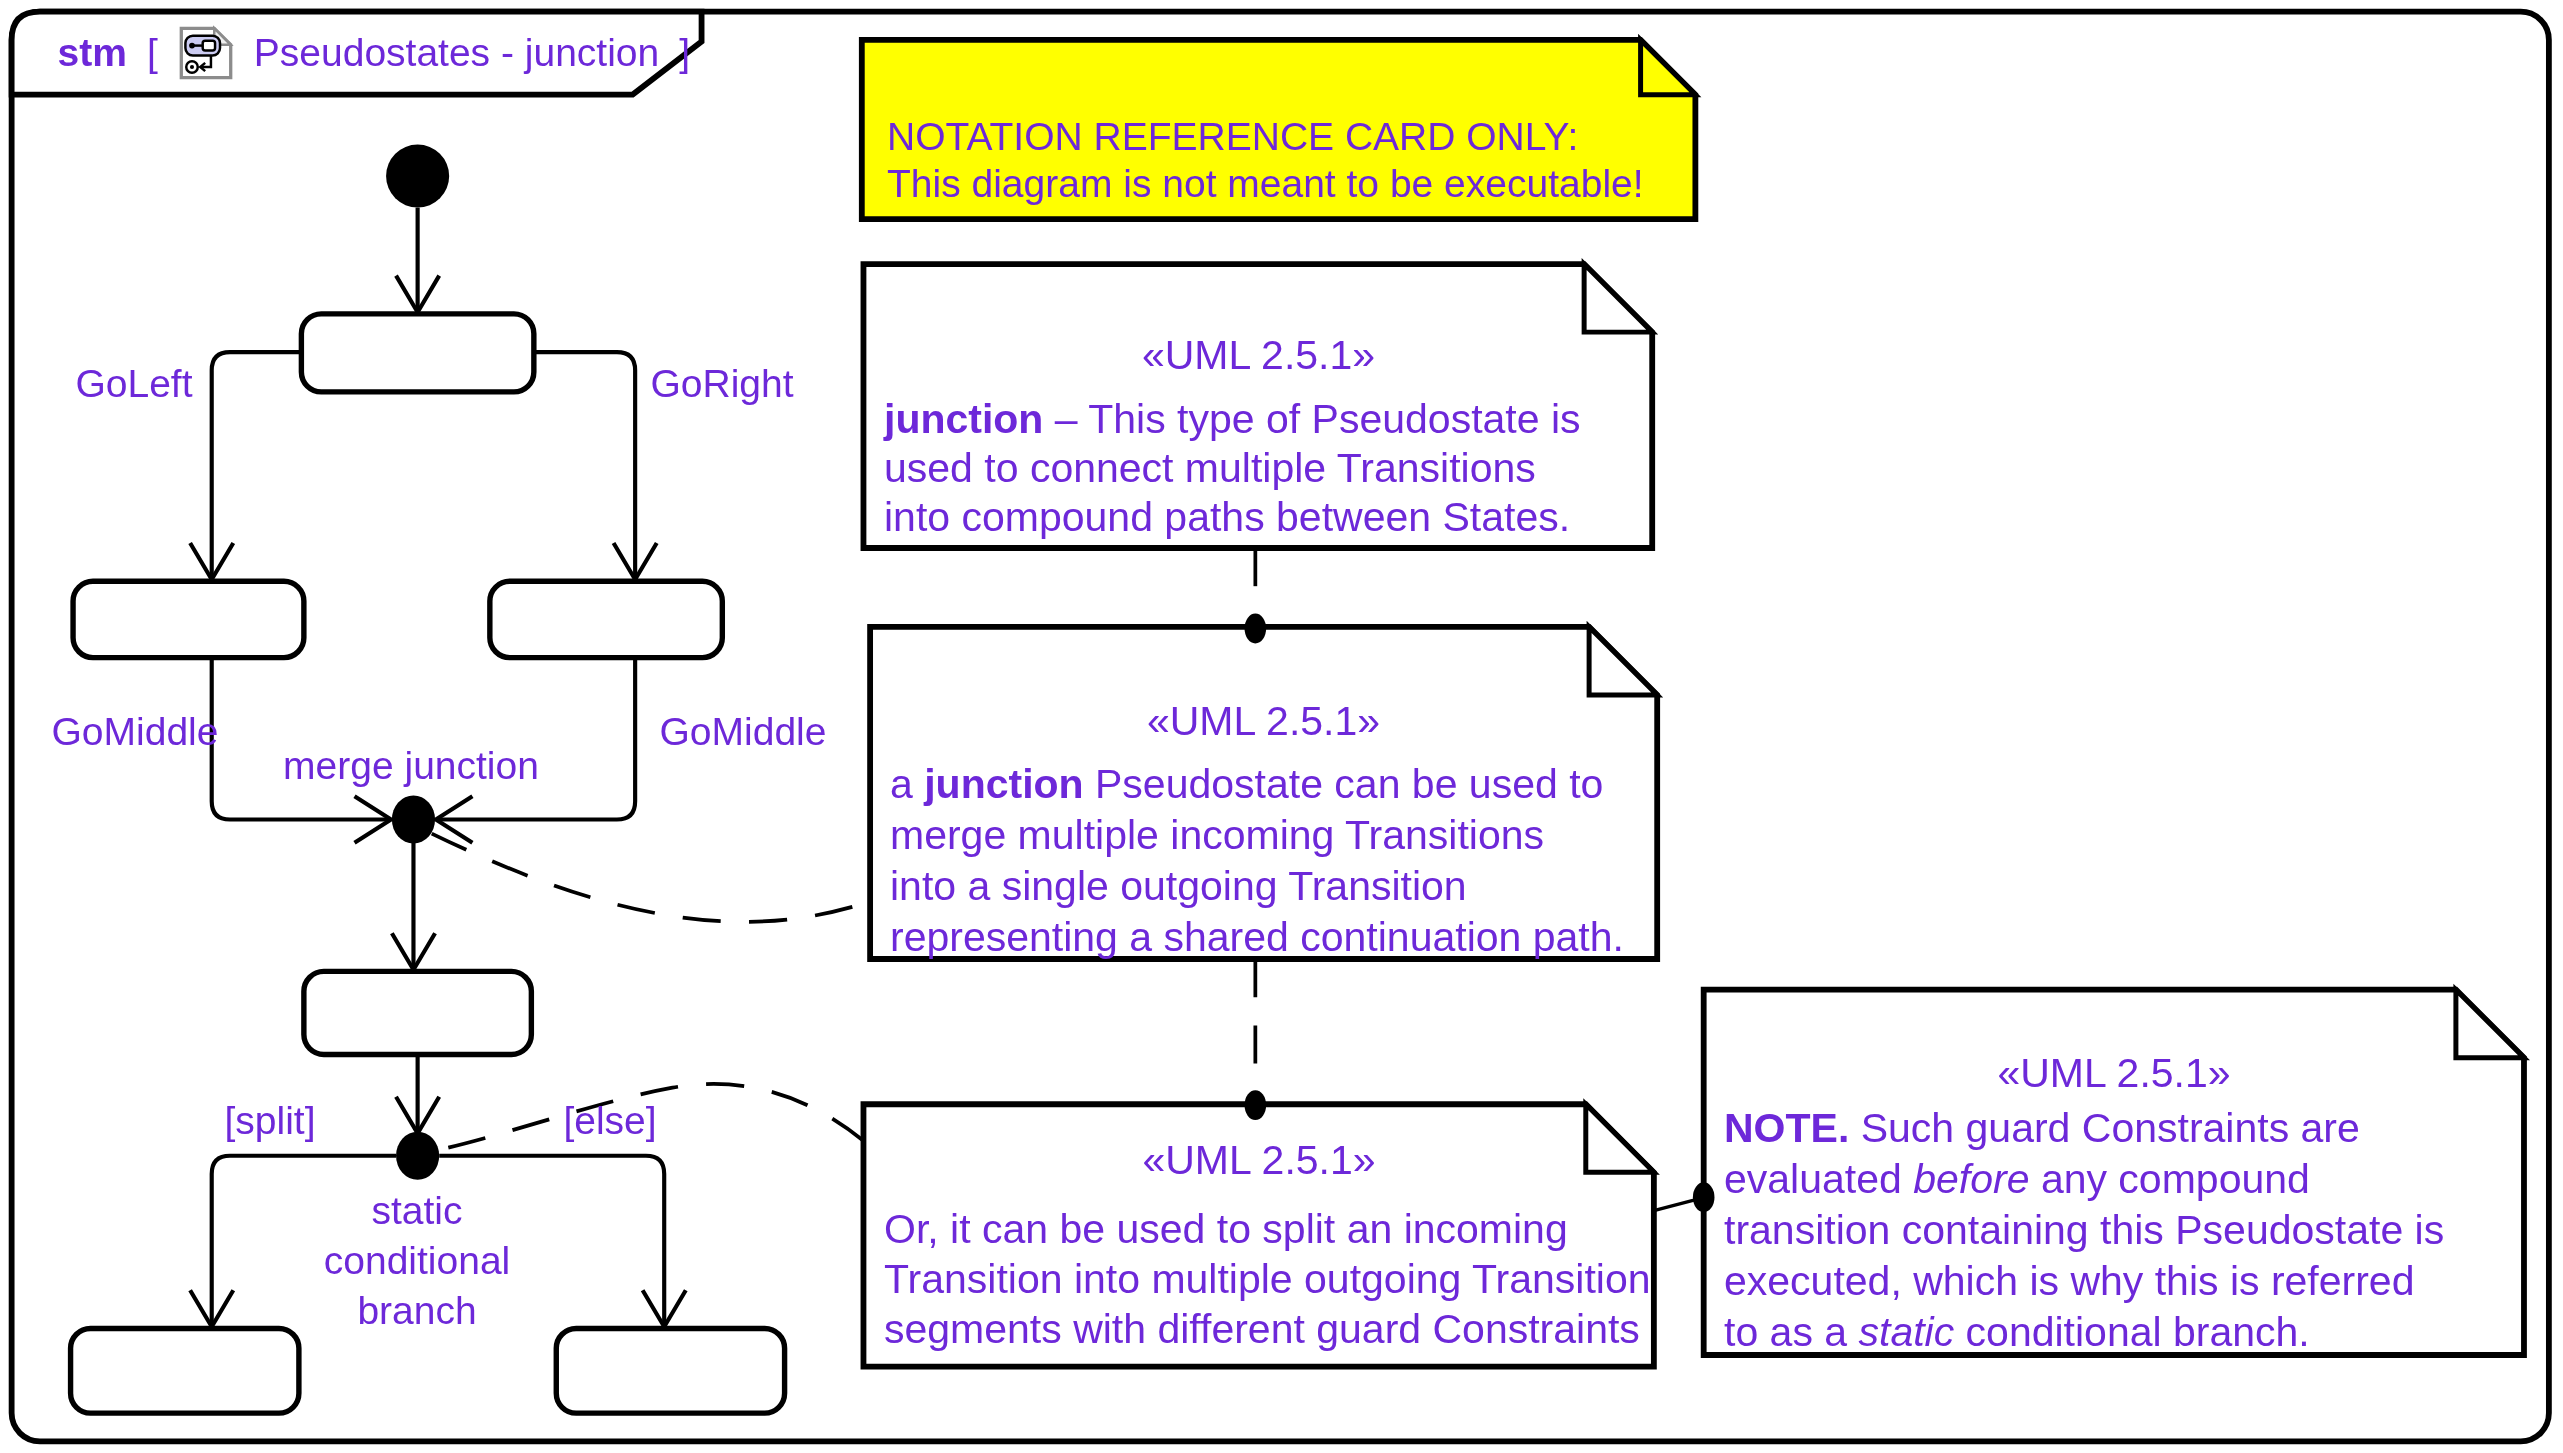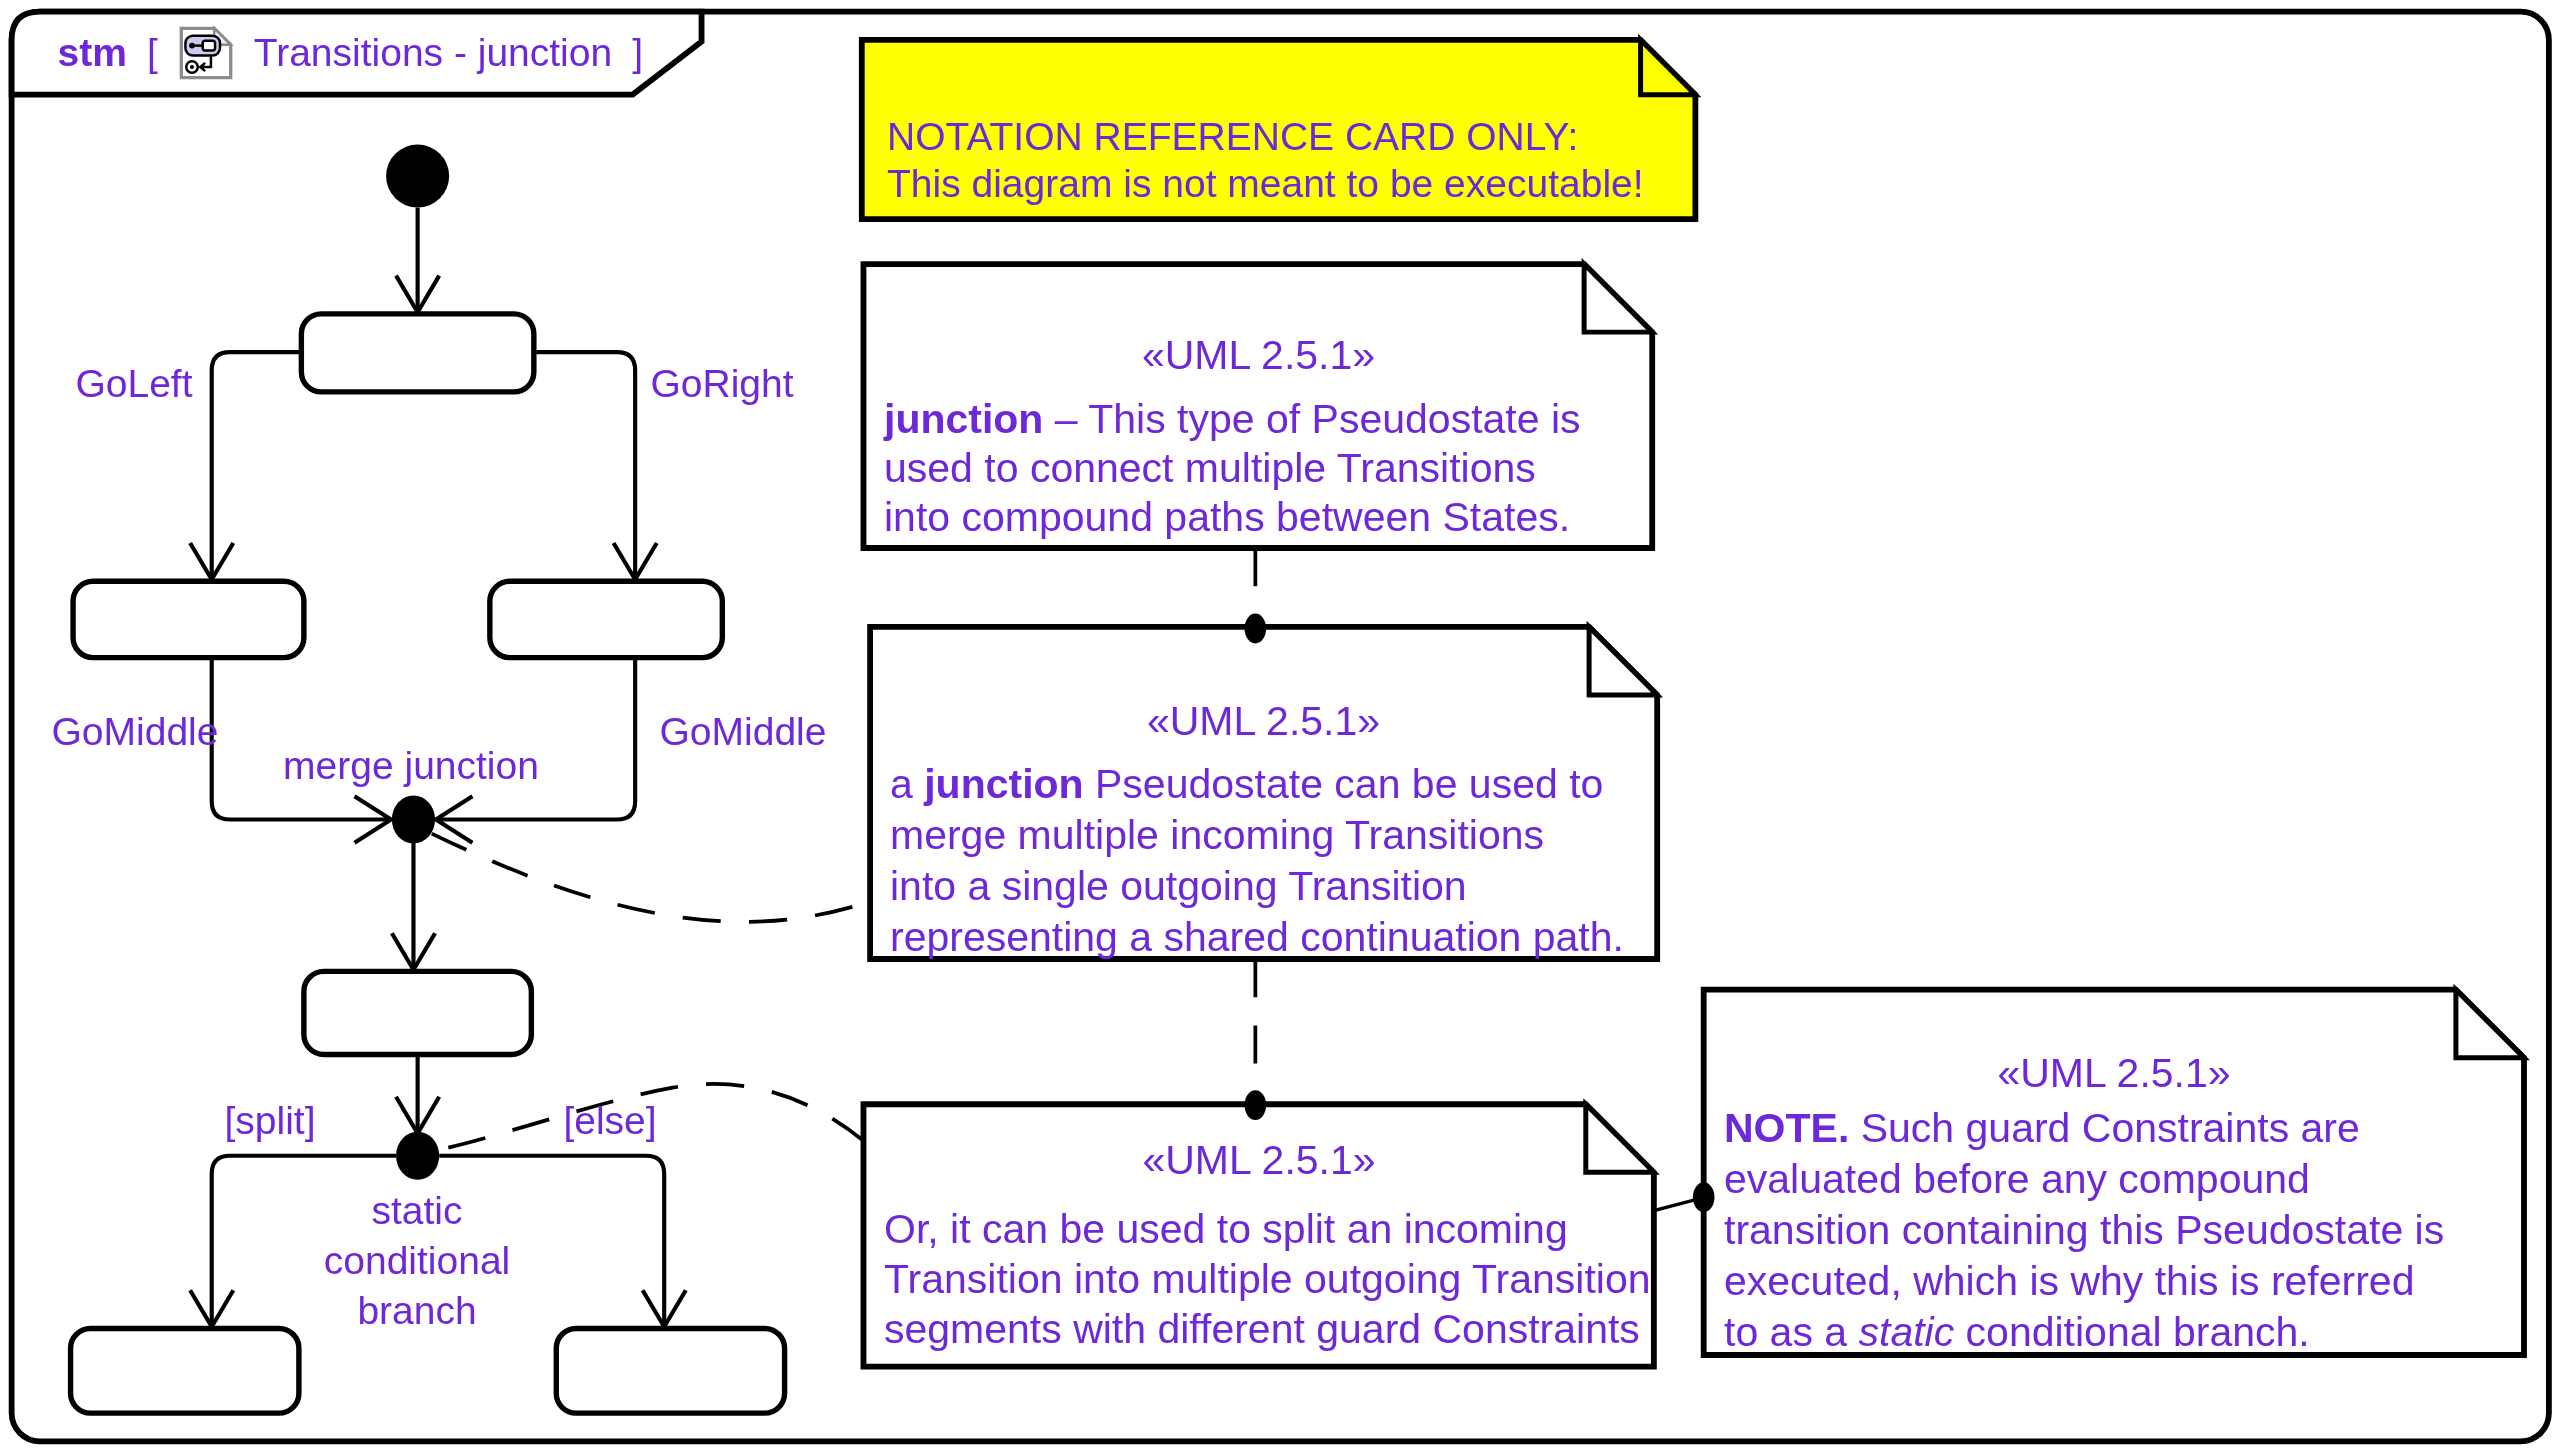--- a/index.html
+++ b/index.html
@@ -124,21 +124,21 @@
       <path d="M44 4 V24 H64 Z" fill="#f0f0f0" stroke="#8c8c8c" stroke-width="3"></path>
       <rect x="9" y="13" width="42" height="24" rx="9" fill="#ccccf2" stroke="#000" stroke-width="3"></rect>
       <circle cx="17" cy="25" r="3.5" fill="#000"></circle>
       <line x1="17" y1="25" x2="30" y2="25" stroke="#000" stroke-width="3"></line>
       <rect x="30" y="19" width="15" height="12" rx="3" fill="#fff" stroke="#000" stroke-width="3"></rect>
       <path d="M40 37 V51 H28" fill="none" stroke="#000" stroke-width="3"></path>
       <path d="M33 46 L27 51 L33 56" fill="none" stroke="#000" stroke-width="3"></path>
       <circle cx="17" cy="51" r="7" fill="#fff" stroke="#000" stroke-width="3"></circle>
       <circle cx="17" cy="51" r="2.5" fill="#000"></circle>
     </svg>
-    <span>Transitions - junction</span>
+    <span>Pseudostates - junction</span>
     <span>]</span>
   </div>
 
   <div class="banner-text">
     <div>NOTATION REFERENCE CARD ONLY:</div>
     <div>This diagram is not meant to be executable!</div>
   </div>
 
   <div id="note1-text" class="note-text">
     <div class="stereo">«UML 2.5.1»</div>
@@ -165,21 +165,21 @@
       <div><span>Or, it can be used to split an incoming</span></div>
       <div><span>Transition into multiple outgoing Transition</span></div>
       <div><span>segments with different guard Constraints</span></div>
     </div>
   </div>
 
   <div id="note4-text" class="note-text">
     <div class="stereo">«UML 2.5.1»</div>
     <div class="nbody">
       <div><span style="font-weight: bold;">NOTE.</span><span> Such guard Constraints are</span></div>
-      <div><span>evaluated </span><span style="">before</span><span> any compound</span></div>
+      <div><span>evaluated </span><span style="font-style: italic;">before</span><span> any compound</span></div>
       <div><span>transition containing this Pseudostate is</span></div>
       <div><span>executed, which is why this is referred</span></div>
       <div><span>to as a </span><span style="font-style: italic;">static</span><span> conditional branch.</span></div>
     </div>
   </div>
 
   <div class="lbl" style="left:134px;top:384px;">GoLeft</div>
   <div class="lbl" style="left:722px;top:384px;">GoRight</div>
   <div class="lbl" style="left:135px;top:732px;">GoMiddle</div>
   <div class="lbl" style="left:743px;top:732px;">GoMiddle</div>

